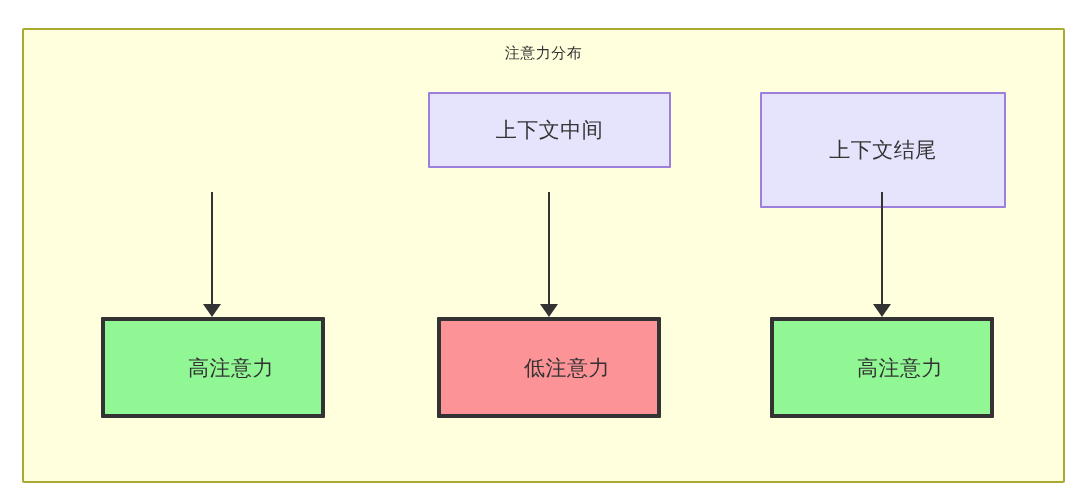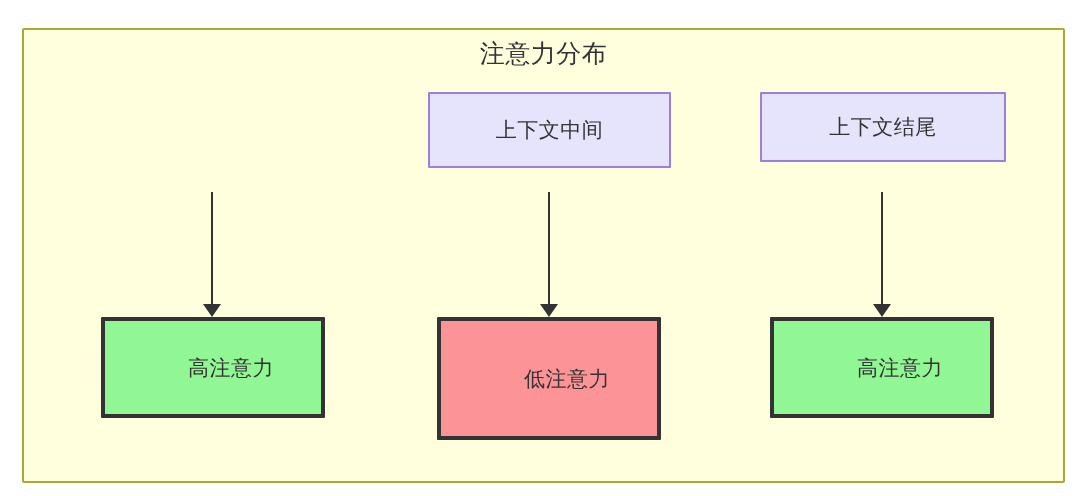--- a/index.html
+++ b/index.html
@@ -32,21 +32,21 @@
     border: 2px solid #aaaa33;
     border-radius: 2px;
   }
 
   .subgraph-title {
     position: absolute;
     left: 0;
     top: 10px;
     width: 100%;
     text-align: center;
-    font-size: 25px;
+    font-size: 15px;
     line-height: 26px;
     color: #333333;
     letter-spacing: 0.5px;
   }
 
   
   .node {
     position: absolute;
     box-sizing: border-box;
     display: flex;
@@ -115,25 +115,25 @@
     <span class="node-label">高注意力</span>
   </div>
 
   <div class="node node-context" style="left:428px; top:92px; width:243px; height:76px;">
     <span class="node-label">上下文中间</span>
   </div>
 
   <div class="edge" style="left:548px; top:192px; height:113px;"></div>
   <div class="edge-head" style="left:540px; top:304px;"></div>
 
-  <div class="node node-result fill-low" style="left:437px; top:317px; width:224px; height:123px;">
+  <div class="node node-result fill-low" style="left:437px; top:317px; width:224px; height:101px;">
     <span class="node-label">低注意力</span>
   </div>
 
-  <div class="node node-context" style="left:760px; top:92px; width:246px; height:70px;">
+  <div class="node node-context" style="left:760px; top:92px; width:246px; height:116px;">
     <span class="node-label">上下文结尾</span>
   </div>
 
   <div class="edge" style="left:881px; top:192px; height:113px;"></div>
   <div class="edge-head" style="left:873px; top:304px;"></div>
 
   <div class="node node-result fill-high" style="left:770px; top:317px; width:224px; height:101px;">
     <span class="node-label">高注意力</span>
   </div>
 

